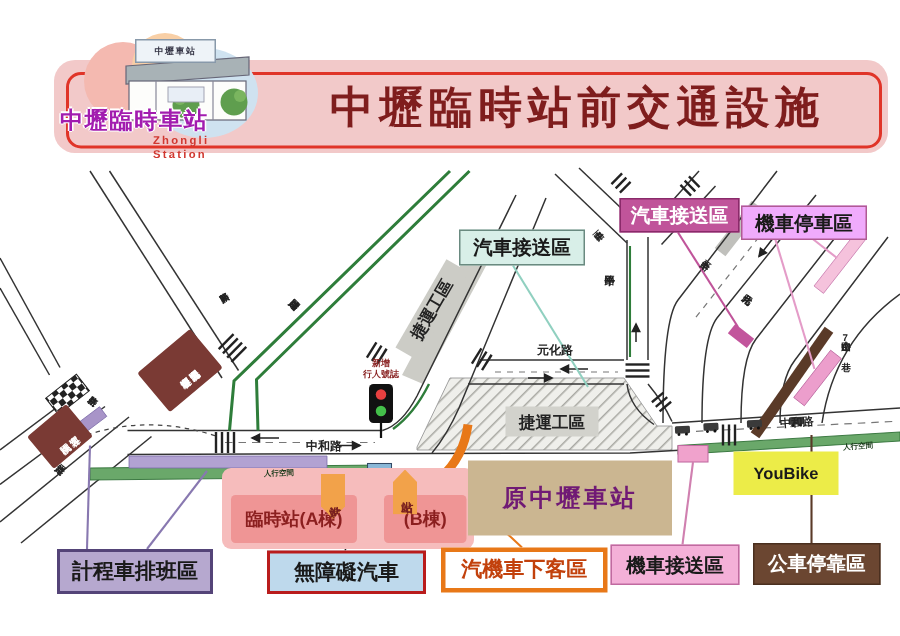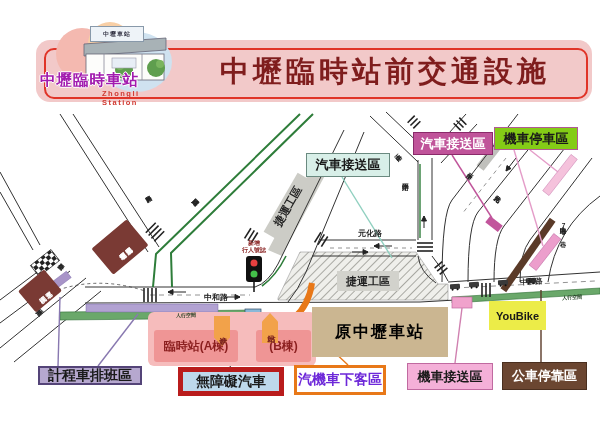--- a/index.html
+++ b/index.html
@@ -232,33 +232,33 @@
       <line x1="462" y1="308" x2="455" y2="363" stroke="#d080b0"></line>
       <line x1="541" y1="290" x2="541" y2="362" stroke="#5a3a28"></line>
       <line x1="58" y1="366" x2="60" y2="297" stroke="#8878b0"></line>
       <line x1="98" y1="366" x2="138" y2="314" stroke="#8878b0"></line>
     </g>
   </svg>
 
   <div class="lbl box" style="left:148px;top:312px;width:168px;height:54px;background:#f6bcbc;border-radius:6px;z-index:2;"></div>
   <div class="lbl box" style="left:154px;top:330px;width:84px;height:32px;background:#ef9595;border-radius:3px;font-size:12px;color:#8b1f1f;">臨時站(A棟)</div>
   <div class="lbl box" style="left:256px;top:330px;width:55px;height:32px;background:#ef9595;border-radius:3px;font-size:12px;color:#8b1f1f;">(B棟)</div>
-  <div class="lbl box" style="left:312px;top:307px;width:136px;height:50px;background:#cbb691;font-size:16px;letter-spacing:2px;color:#000000;z-index:2;">原中壢車站</div>
+  <div class="lbl box" style="left:312px;top:307px;width:136px;height:50px;background:#cbb691;font-size:16px;letter-spacing:2px;color:#701a75;z-index:2;">原中壢車站</div>
   <div class="lbl box" style="left:337px;top:271px;width:62px;height:20px;background:#d2d2cc;font-size:11px;color:#222;">捷運工區</div>
   <div class="lbl box" style="left:254px;top:198px;width:68px;height:17px;background:#ccccc6;font-size:11px;color:#222;transform:rotate(-60deg);">捷運工區</div>
 
   <div class="lbl box" style="left:306px;top:153px;width:84px;height:24px;background:#d8efe8;border:1px solid #6a8a80;font-size:13px;">汽車接送區</div>
   <div class="lbl box" style="left:413px;top:132px;width:80px;height:23px;background:#c0549a;border:1px solid #8a2a6a;font-size:13px;color:#fff;">汽車接送區</div>
-  <div class="lbl box" style="left:494px;top:127px;width:84px;height:23px;background:#84cc16;border:1px solid #b05a94;font-size:13px;">機車停車區</div>
-  <div class="lbl box" style="left:178px;top:367px;width:106px;height:29px;background:#bed9ec;border:5px solid #b91c1c;font-size:14px;">無障礙汽車</div>
-  <div class="lbl box" style="left:294px;top:365px;width:92px;height:30px;background:#fff;border:3px solid #e87818;font-size:14px;color:#6d28d9;">汽機車下客區</div>
+  <div class="lbl box" style="left:494px;top:137px;width:84px;height:23px;background:#f0abfc;border:1px solid #b05a94;font-size:13px;">機車停車區</div>
+  <div class="lbl box" style="left:178px;top:367px;width:106px;height:29px;background:#bed9ec;border:2px solid #b91c1c;font-size:14px;">無障礙汽車</div>
+  <div class="lbl box" style="left:294px;top:365px;width:111px;height:30px;background:#fff;border:3px solid #e87818;font-size:14px;color:#c2410c;">汽機車下客區</div>
   <div class="lbl box" style="left:502px;top:362px;width:85px;height:28px;background:#6b4631;border:1px solid #4a2f1f;font-size:13px;color:#fff;">公車停靠區</div>
   <div class="lbl box" style="left:407px;top:363px;width:86px;height:27px;background:#f4b0d8;border:1px solid #c06aa0;font-size:13px;">機車接送區</div>
-  <div class="lbl box" style="left:489px;top:301px;width:57px;height:29px;background:#ecec48;font-size:11px;">YouBike</div>
-  <div class="lbl box" style="left:38px;top:366px;width:104px;height:19px;background:#b6a8cf;border:2px solid #544478;font-size:14px;">計程車排班區</div>
+  <div class="lbl box" style="left:489px;top:301px;width:70px;height:29px;background:#ecec48;font-size:11px;">YouBike</div>
+  <div class="lbl box" style="left:38px;top:366px;width:104px;height:30px;background:#b6a8cf;border:2px solid #544478;font-size:14px;">計程車排班區</div>
 
   <div class="busco" style="left:97px;top:230px;width:42px;height:30px;transform:rotate(-40deg);">
     <span>中壢客運</span>
     <span>國光客運</span>
   </div>
   <div class="busco" style="left:23px;top:277px;width:30px;height:24px;transform:rotate(-40deg);">
     <span>桃園</span>
     <span>客運</span>
   </div>
 

